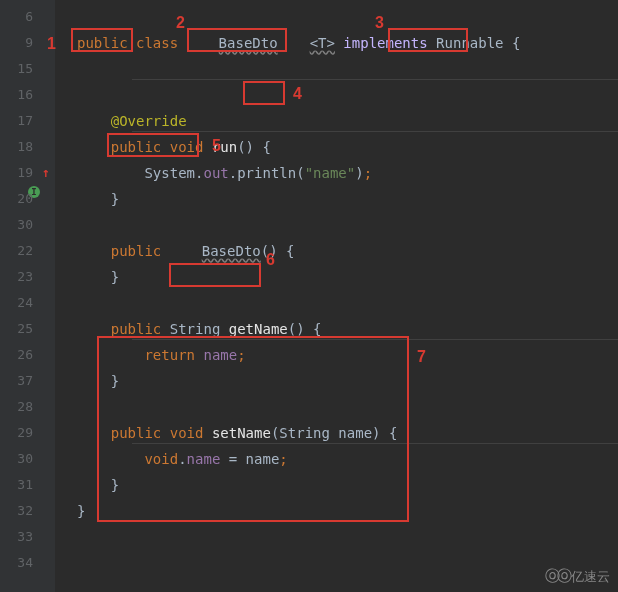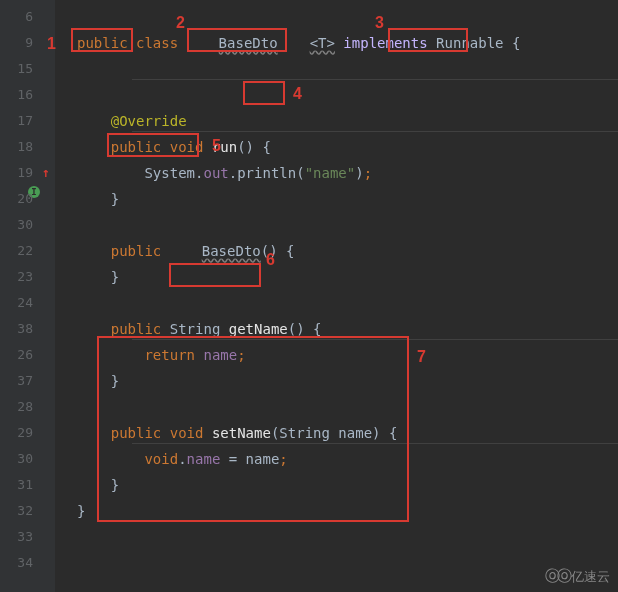--- a/index.html
+++ b/index.html
@@ -144,21 +144,21 @@
     <div class="line-num">18</div>
     <div class="line-num">19
       <span class="green-circle">I</span>
       <span class="arrow-up">↑</span>
     </div>
     <div class="line-num">20</div>
     <div class="line-num">30</div>
     <div class="line-num">22</div>
     <div class="line-num">23</div>
     <div class="line-num">24</div>
-    <div class="line-num">38</div>
+    <div class="line-num">25</div>
     <div class="line-num">26</div>
     <div class="line-num">37</div>
     <div class="line-num">28</div>
     <div class="line-num">29</div>
     <div class="line-num">30</div>
     <div class="line-num">31</div>
     <div class="line-num">32</div>
     <div class="line-num">33</div>
     <div class="line-num">34</div>
   </div>

